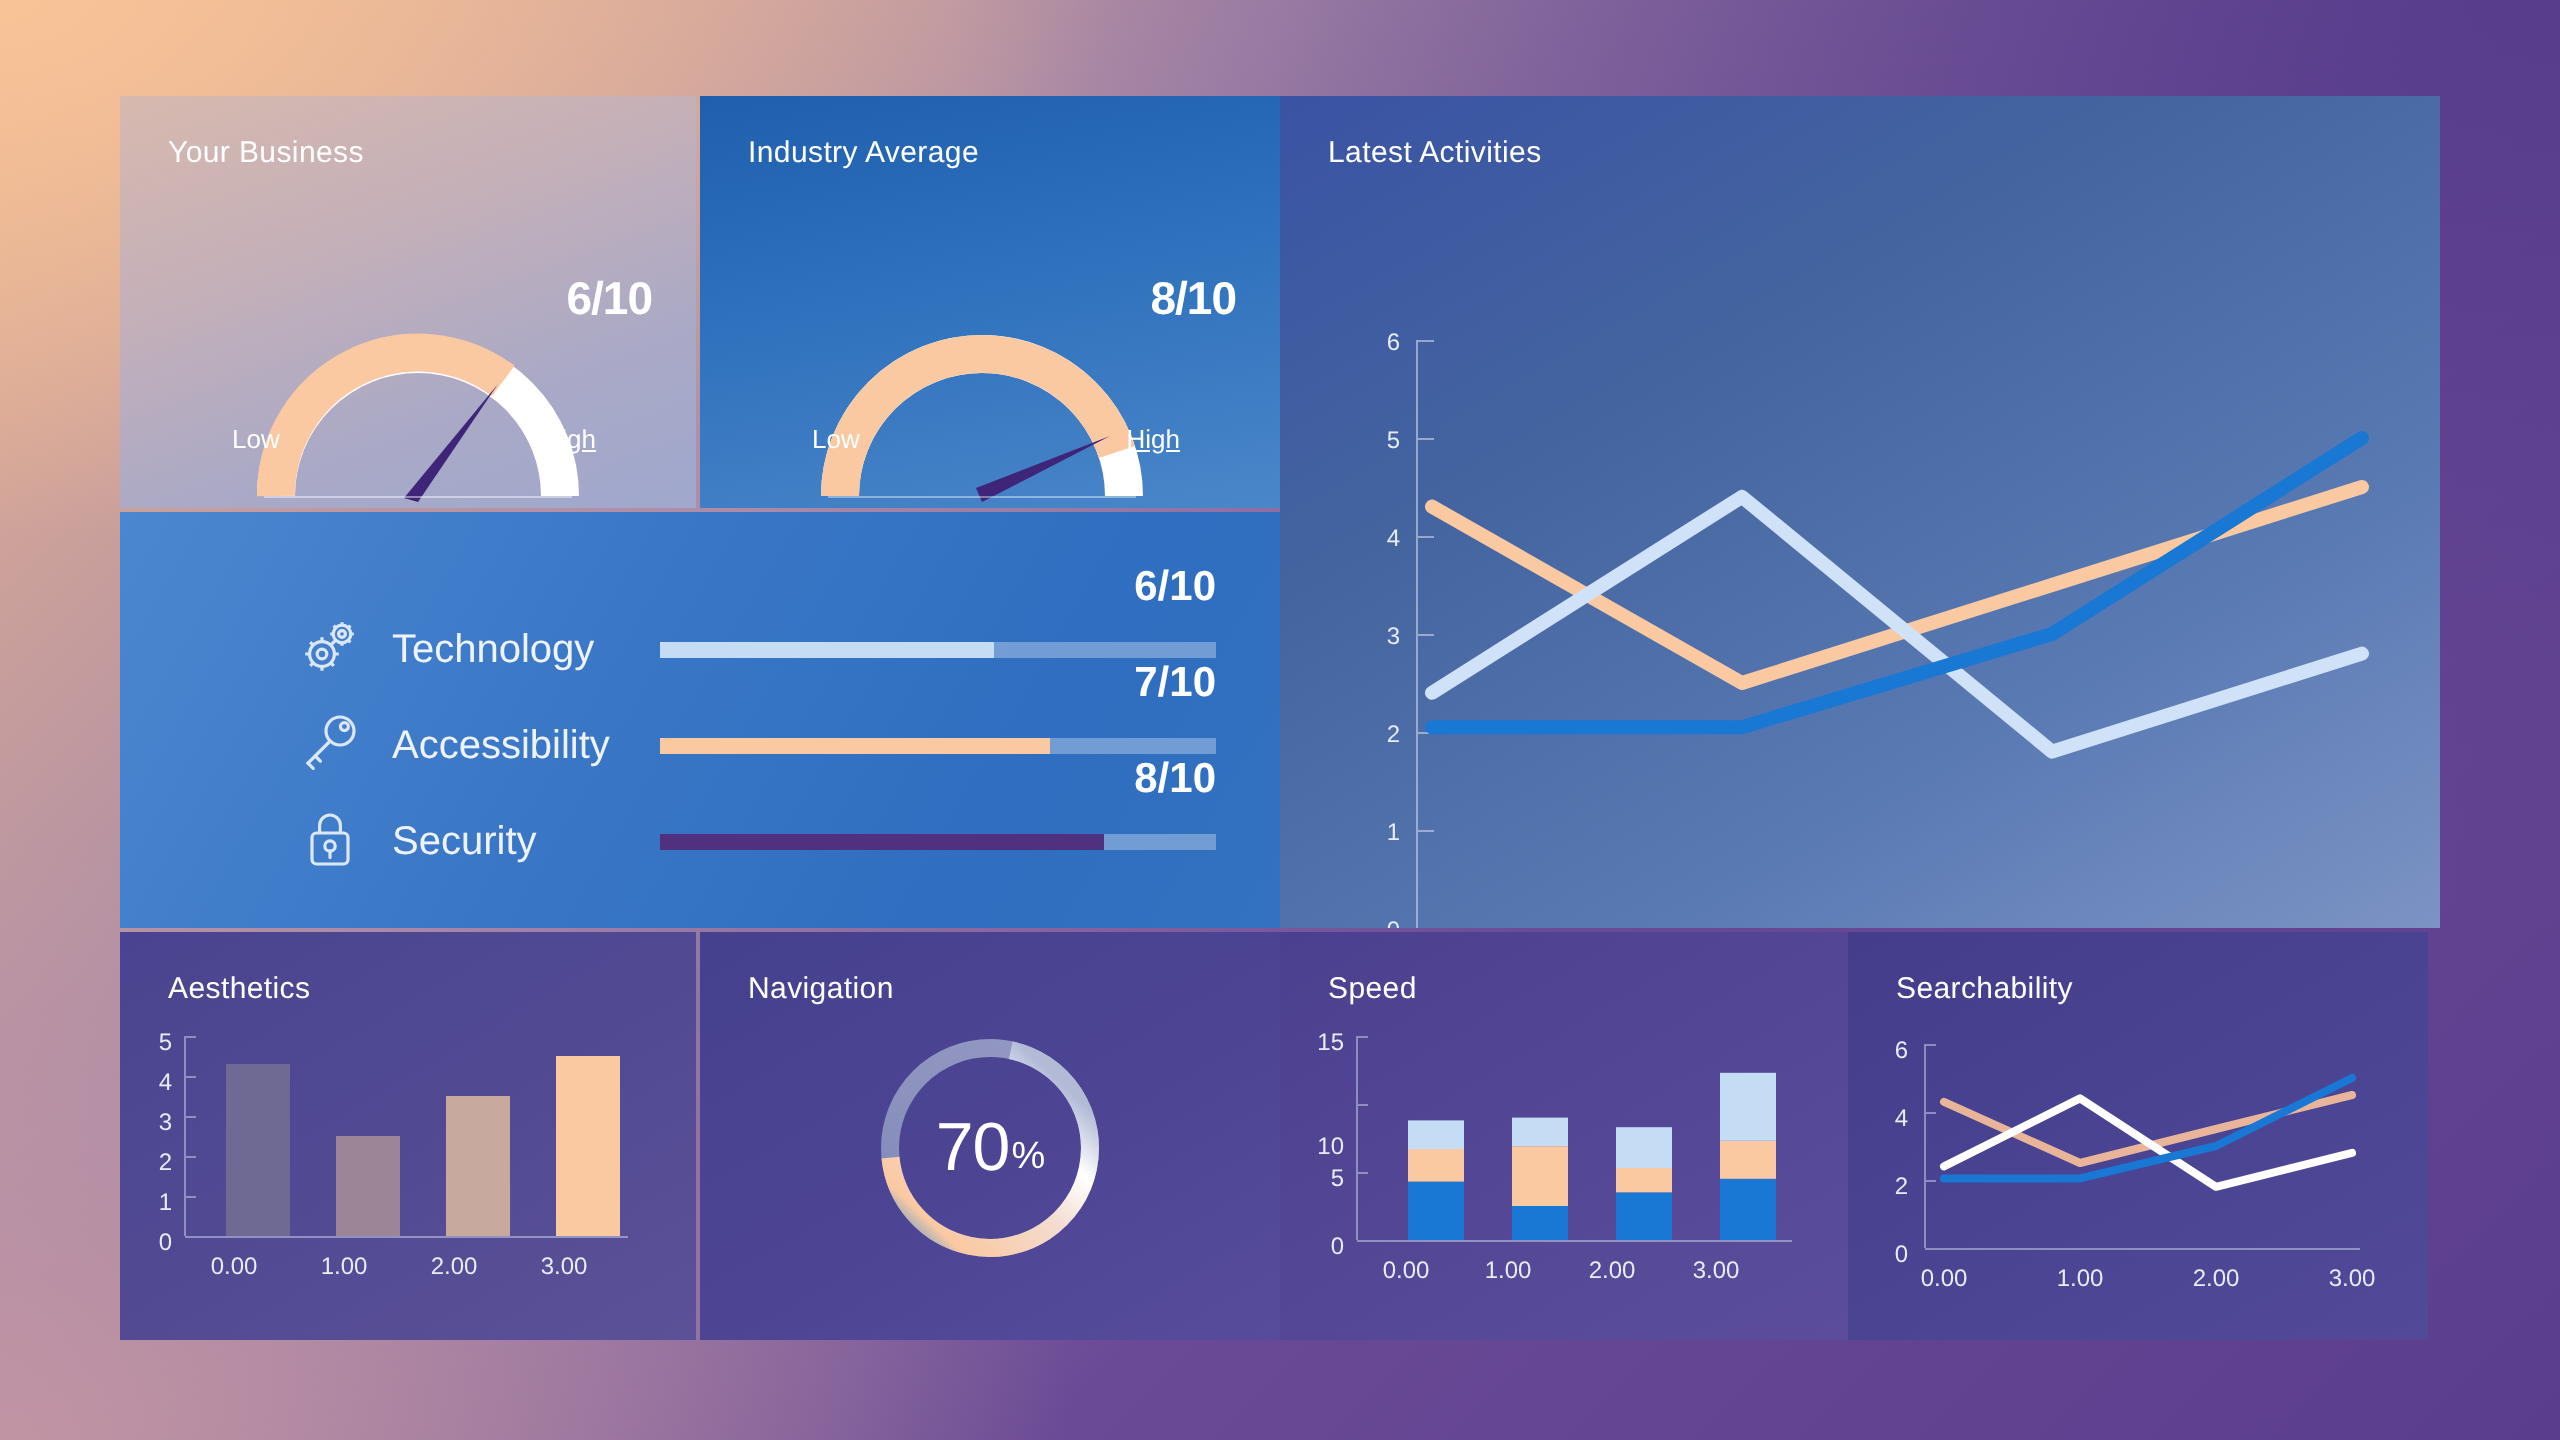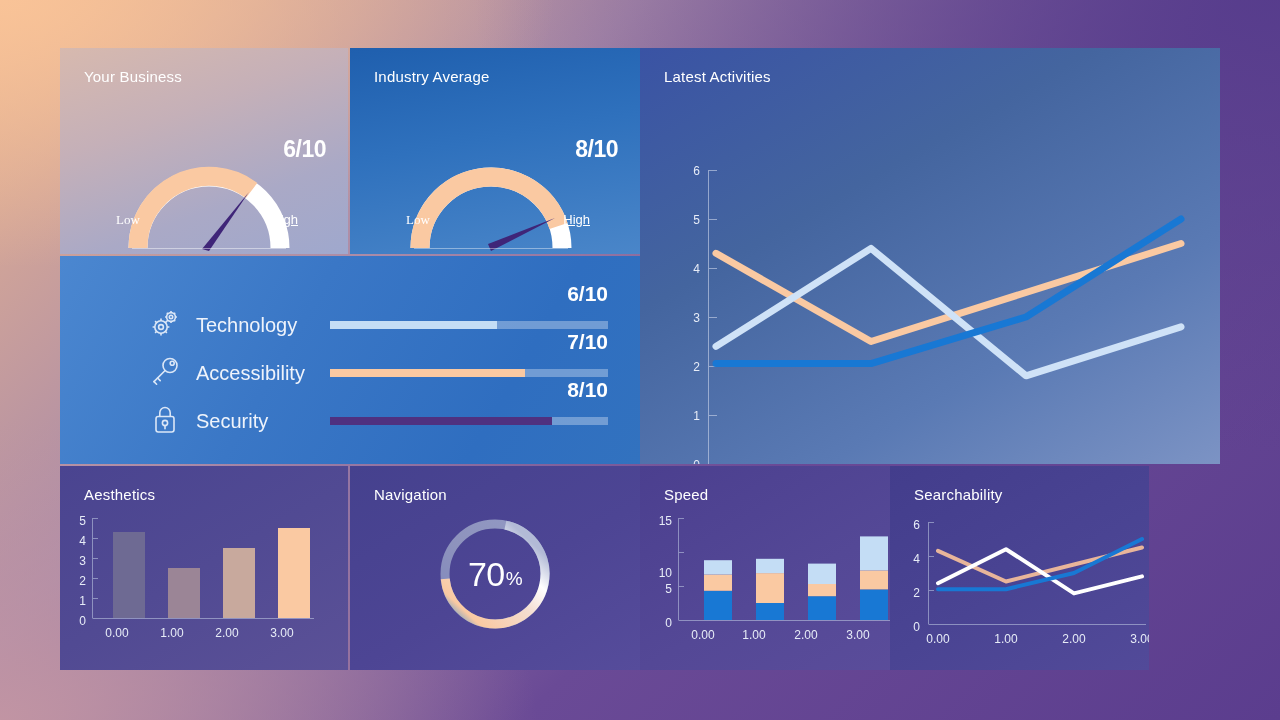--- a/index.html
+++ b/index.html
@@ -48,27 +48,27 @@
   }
   #p-navigation {
     left:350px; top:466px; width:290px; height:204px;
     background:linear-gradient(150deg,#45418e 0%,#4d4594 55%,#564c9b 100%);
   }
   #p-speed {
     left:640px; top:466px; width:290px; height:204px;
     background:linear-gradient(150deg,#4b3f8f 0%,#544896 55%,#5b4d9b 100%);
   }
   #p-search {
-    left:890px; top:466px; width:259px; height:204px;
+    left:924px; top:466px; width:290px; height:204px;
     background:linear-gradient(150deg,#433d8c 0%,#4a4493 55%,#524a99 100%);
   }
 
   .gauge-labels { position:absolute; width:100%; top:164px; }
   .gl { position:absolute; font-size:13px; color:#ffffff; }
-  .gl.low  { left:56px;font-family:Liberation Serif, serif; }
+  .gl.low  { left:56px; }
   .gl.high { right:50px;text-decoration:underline; }
 
   
   .row { position:absolute; left:0; width:100%; height:48px; }
   .row-icon  { position:absolute; left:88px; top:6px; width:34px; height:34px; }
   .row-label { position:absolute; left:136px; top:14px; font-size:20px; color:#eef3fb; white-space:nowrap; }
   .row-score { position:absolute; right:32px; top:-18px; font-size:21px; font-weight:bold; color:#fff; }
   .bar-track { position:absolute; left:270px; right:32px; top:21px; height:8px;
                background:rgba(205,220,240,0.42); }
   .bar-fill  { position:absolute; left:0; top:0; height:100%; }

